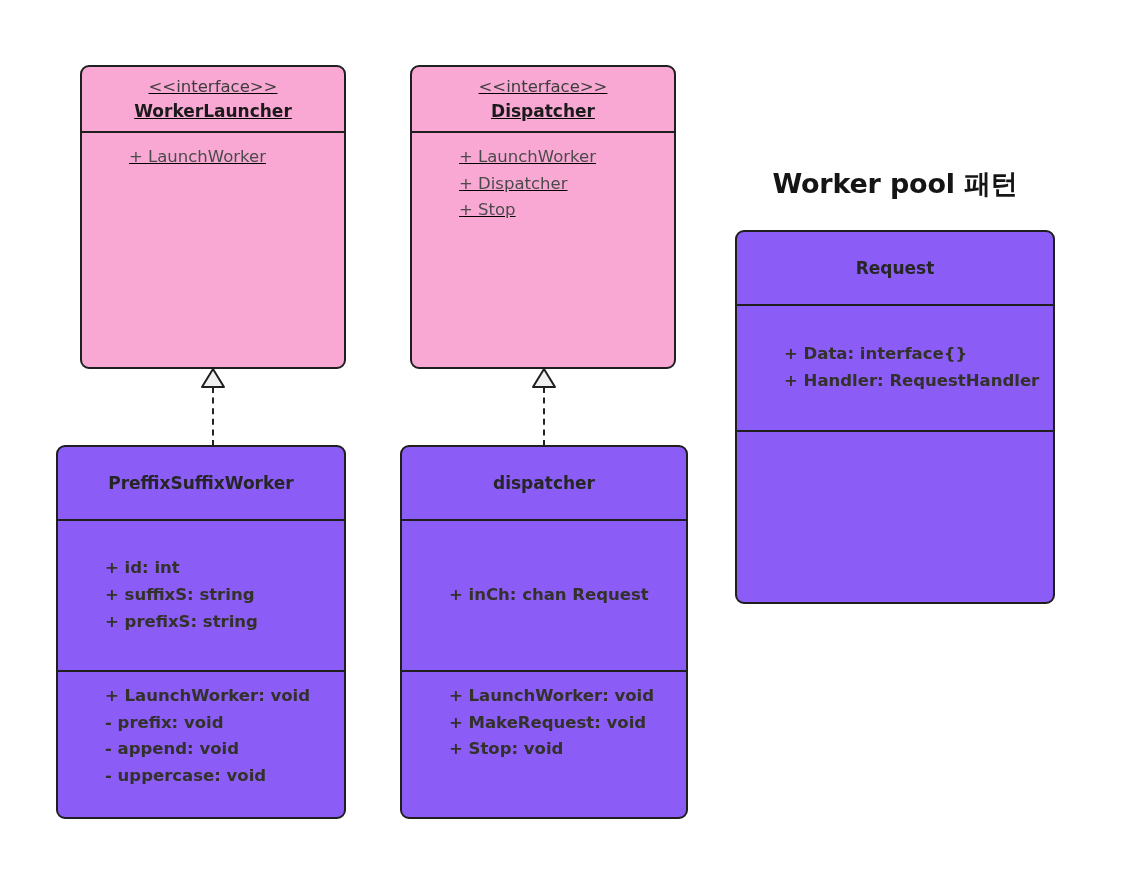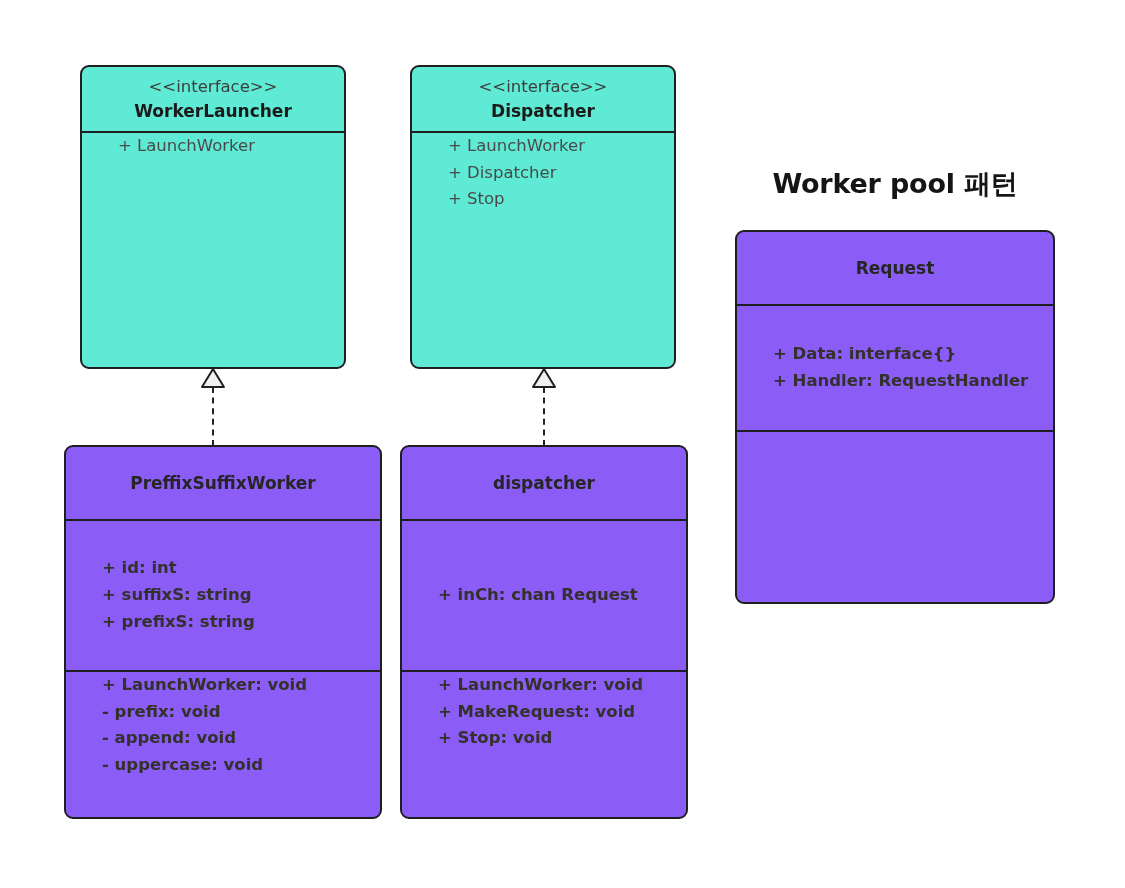--- a/index.html
+++ b/index.html
@@ -21,21 +21,21 @@
   }
 
   
   .uml-box {
     position: absolute;
     box-sizing: border-box;
     border: 2px solid #1f1f1f;
     border-radius: 9px;
     overflow: hidden;
   }
-  .uml-box.iface { background: #5eead4; }
+  .uml-box.iface { background: #f9a8d4; text-decoration: underline; }
   .uml-box.clazz { background: #8b5cf6; }
 
   .compartment {
     position: relative;
     box-sizing: border-box;
     display: flex;
     flex-direction: column;
     justify-content: center;
   }
   .compartment + .compartment {
@@ -57,21 +57,21 @@
     font-size: 17px;
     font-weight: 700;
     color: #1a1a1a;
     line-height: 1.45;
   }
   .clazz .cls-name { color: #262626; }
 
   
   .members {
     list-style: none;
-    margin: 0;
+    margin: 11px;
     padding: 0 0 0 36px;
   }
   .members li {
     line-height: 1.62;
     white-space: nowrap;
   }
   .iface .members li {
     font-size: 16.5px;
     font-weight: 400;
     color: #4a4a4a;
@@ -141,21 +141,21 @@
     <div class="dashed-line" style="left:13px; top:19px; height:59px;"></div>
   </div>
 
   <div class="connector" style="left:530px; top:368px; width:28px; height:78px;">
     <svg class="tri-svg" width="28" height="20" viewBox="0 0 28 20" style="left:0; top:0;">
       <polygon points="14,1 25,19 3,19" fill="#f0f0f0" stroke="#1f1f1f" stroke-width="2" stroke-linejoin="round"></polygon>
     </svg>
     <div class="dashed-line" style="left:13px; top:19px; height:59px;"></div>
   </div>
 
-  <div class="uml-box clazz" style="left:64px; top:445px; width:318px; height:374px;">
+  <div class="uml-box clazz" style="left:56px; top:445px; width:290px; height:374px;">
     <div class="compartment hdr" style="height:72px;">
       <div class="cls-name">PreffixSuffixWorker</div>
     </div>
     <div class="compartment" style="height:151px;">
       <ul class="members">
         <li>+ id: int</li>
         <li>+ suffixS: string</li>
         <li>+ prefixS: string</li>
       </ul>
     </div>

